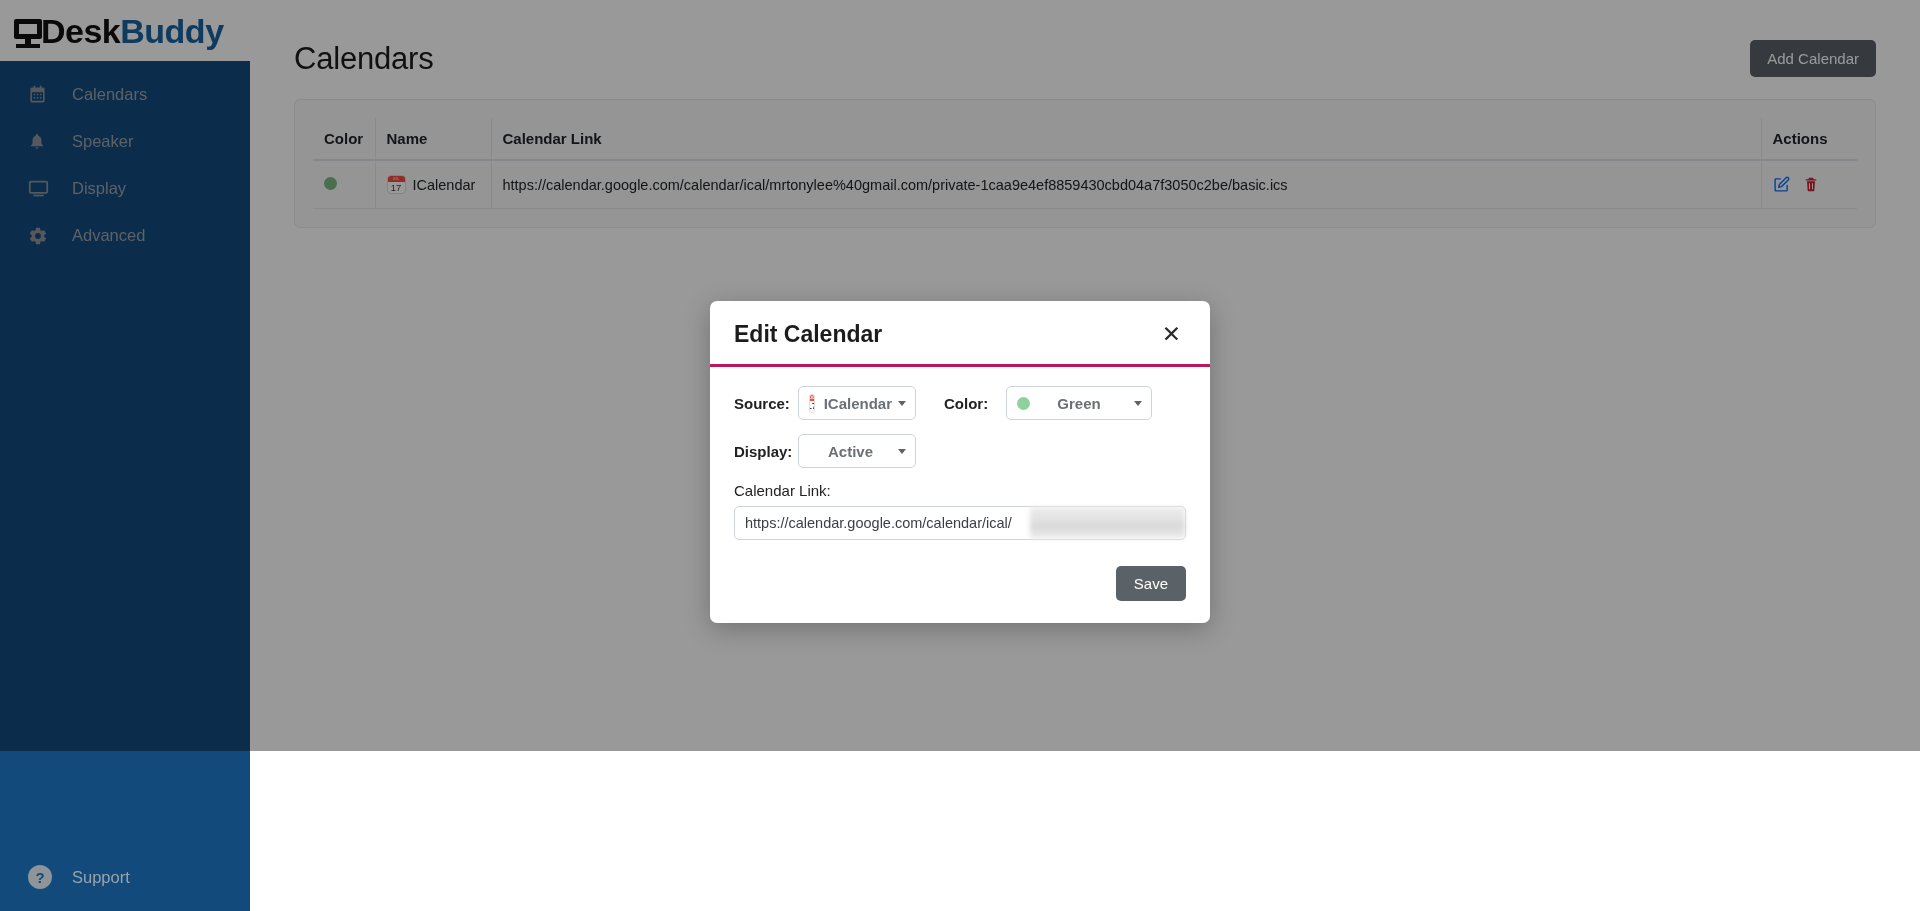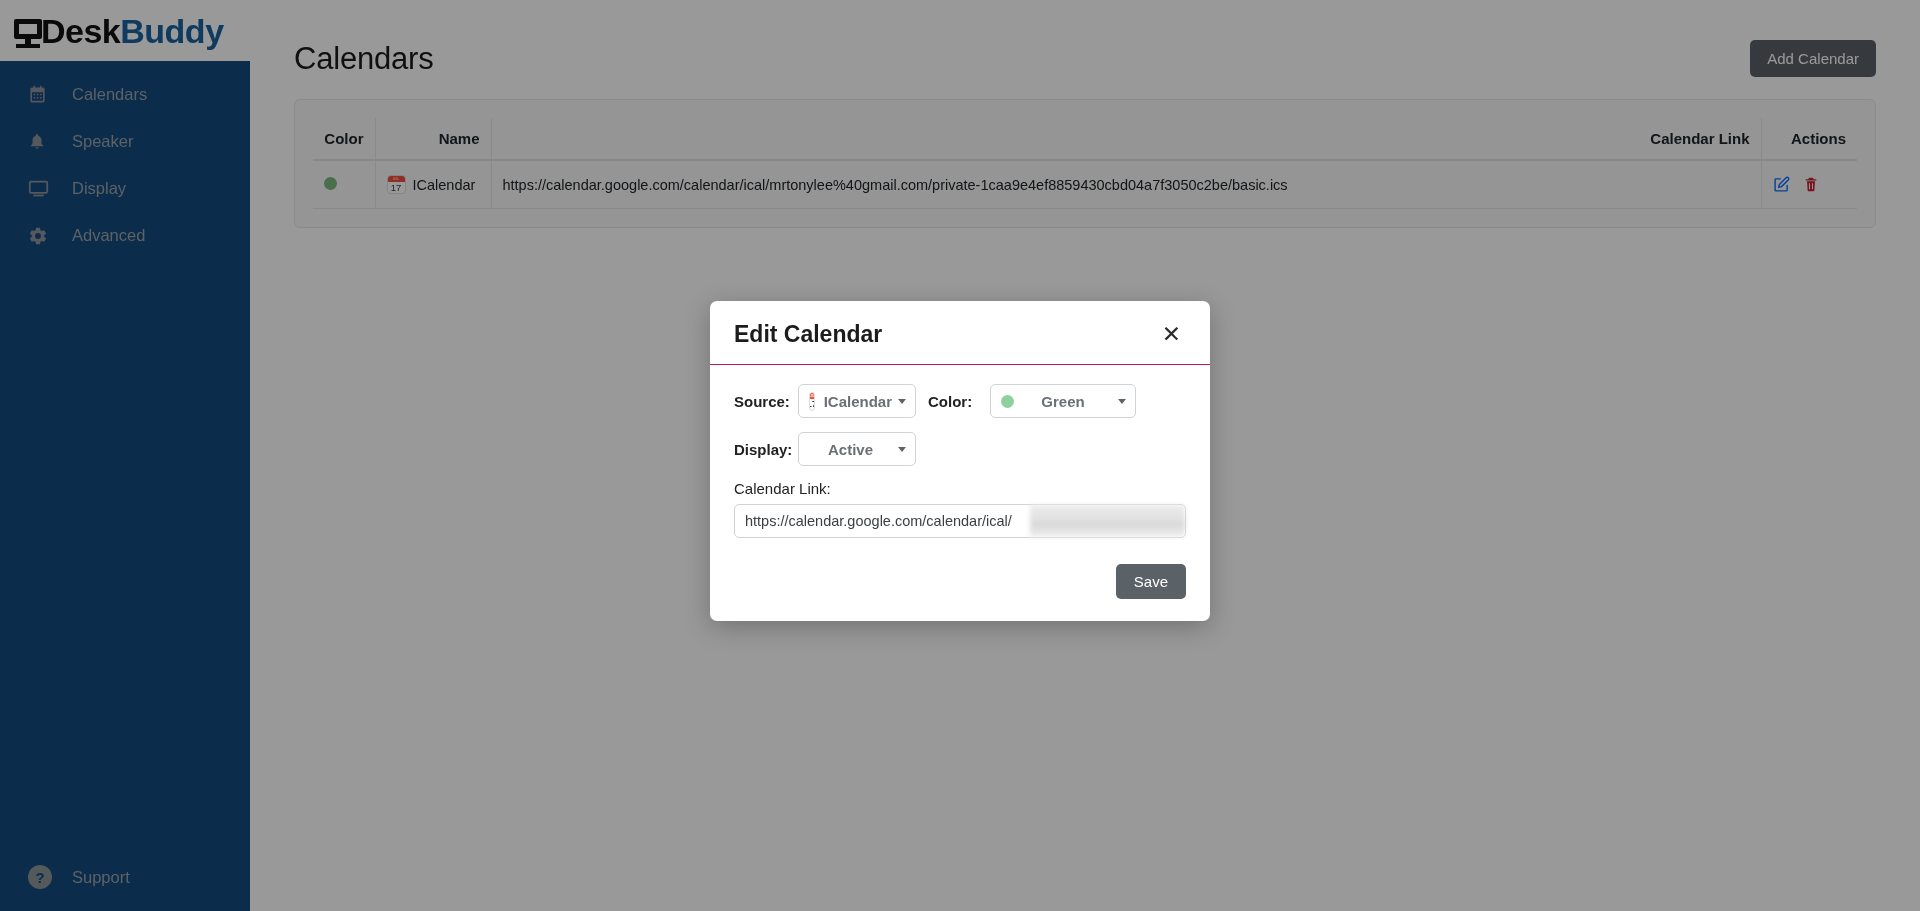--- a/index.html
+++ b/index.html
@@ -3,21 +3,21 @@
 <meta charset="utf-8">
 <style>
   * { box-sizing: border-box; margin: 0; padding: 0; }
   html, body {
     width: 1920px; height: 911px;
     font-family: "Liberation Sans", sans-serif;
     overflow: hidden;
     background: #ffffff;
   }
 
-  #root { position: relative; width: 1920px; height: 911px; }
+  #root { position: relative; width: 1920px; height: 751px; }
 
   
   .page { position: absolute; inset: 0; display: flex; }
 
   
   .sidebar {
     width: 250px; height: 911px;
     background: #134A7C;
     display: flex; flex-direction: column;
     flex: 0 0 250px;
@@ -90,21 +90,21 @@
   }
 
   .card {
     background: #f8f9fa;
     border: 1px solid #e6e8ea;
     border-radius: 6px;
     padding: 18px;
   }
   table { width: 100%; border-collapse: collapse; background: transparent; }
   thead th {
-    text-align: right;
+    text-align: left;
     font-size: 15px; font-weight: bold; color: #212529;
     padding: 12px 11px;
     border: 1px solid #dee2e6;
     border-top: none; border-left: none; border-right: none;
     border-bottom: 2px solid #dee2e6;
   }
   thead th:not(:last-child) { border-right: 1px solid #e3e6e8; }
   tbody td {
     padding: 14px 11px;
     font-size: 14.5px; color: #212529;
@@ -144,34 +144,34 @@
   .modal {
     width: 500px;
     margin-top: 301px;
     background: #ffffff;
     border-radius: 7px;
     box-shadow: 0 6px 26px rgba(0,0,0,0.25);
   }
   .modal-head {
     display: flex; align-items: center; justify-content: space-between;
     padding: 20px 24px 16px 24px;
-    border-bottom: 1px solid #be185d;
+    border-bottom: 3px solid #be185d;
   }
   .modal-title { font-size: 23px; font-weight: bold; color: #1c1c1c; }
   .close-x {
     background: none; border: none; cursor: pointer;
     font-size: 23px; color: #2a2a2a; line-height: 1; padding: 2px 5px;
     font-family: inherit; font-weight: 300;
   }
   .modal-body { padding: 19px 24px 10px 24px; }
 
   .field-row { display: flex; align-items: center; margin-bottom: 14px; font-weight: bold; }
   .fl { font-size: 15px; color: #222; }
   .fl.src { width: 64px; }
-  .fl.clr { width: 62px; margin-left: 12px; text-align: left; }
+  .fl.clr { width: 62px; margin-left: 28px; text-align: left; }
   .fl.st  { width: 64px; }
 
   .sel {
     border: 1px solid #cfd4d8; border-radius: 5px;
     background: #ffffff;
     height: 34px;
     display: flex; align-items: center;
     padding: 0 9px 0 10px;
     cursor: pointer; position: relative;
     font-size: 15px; color: #6b7075;

